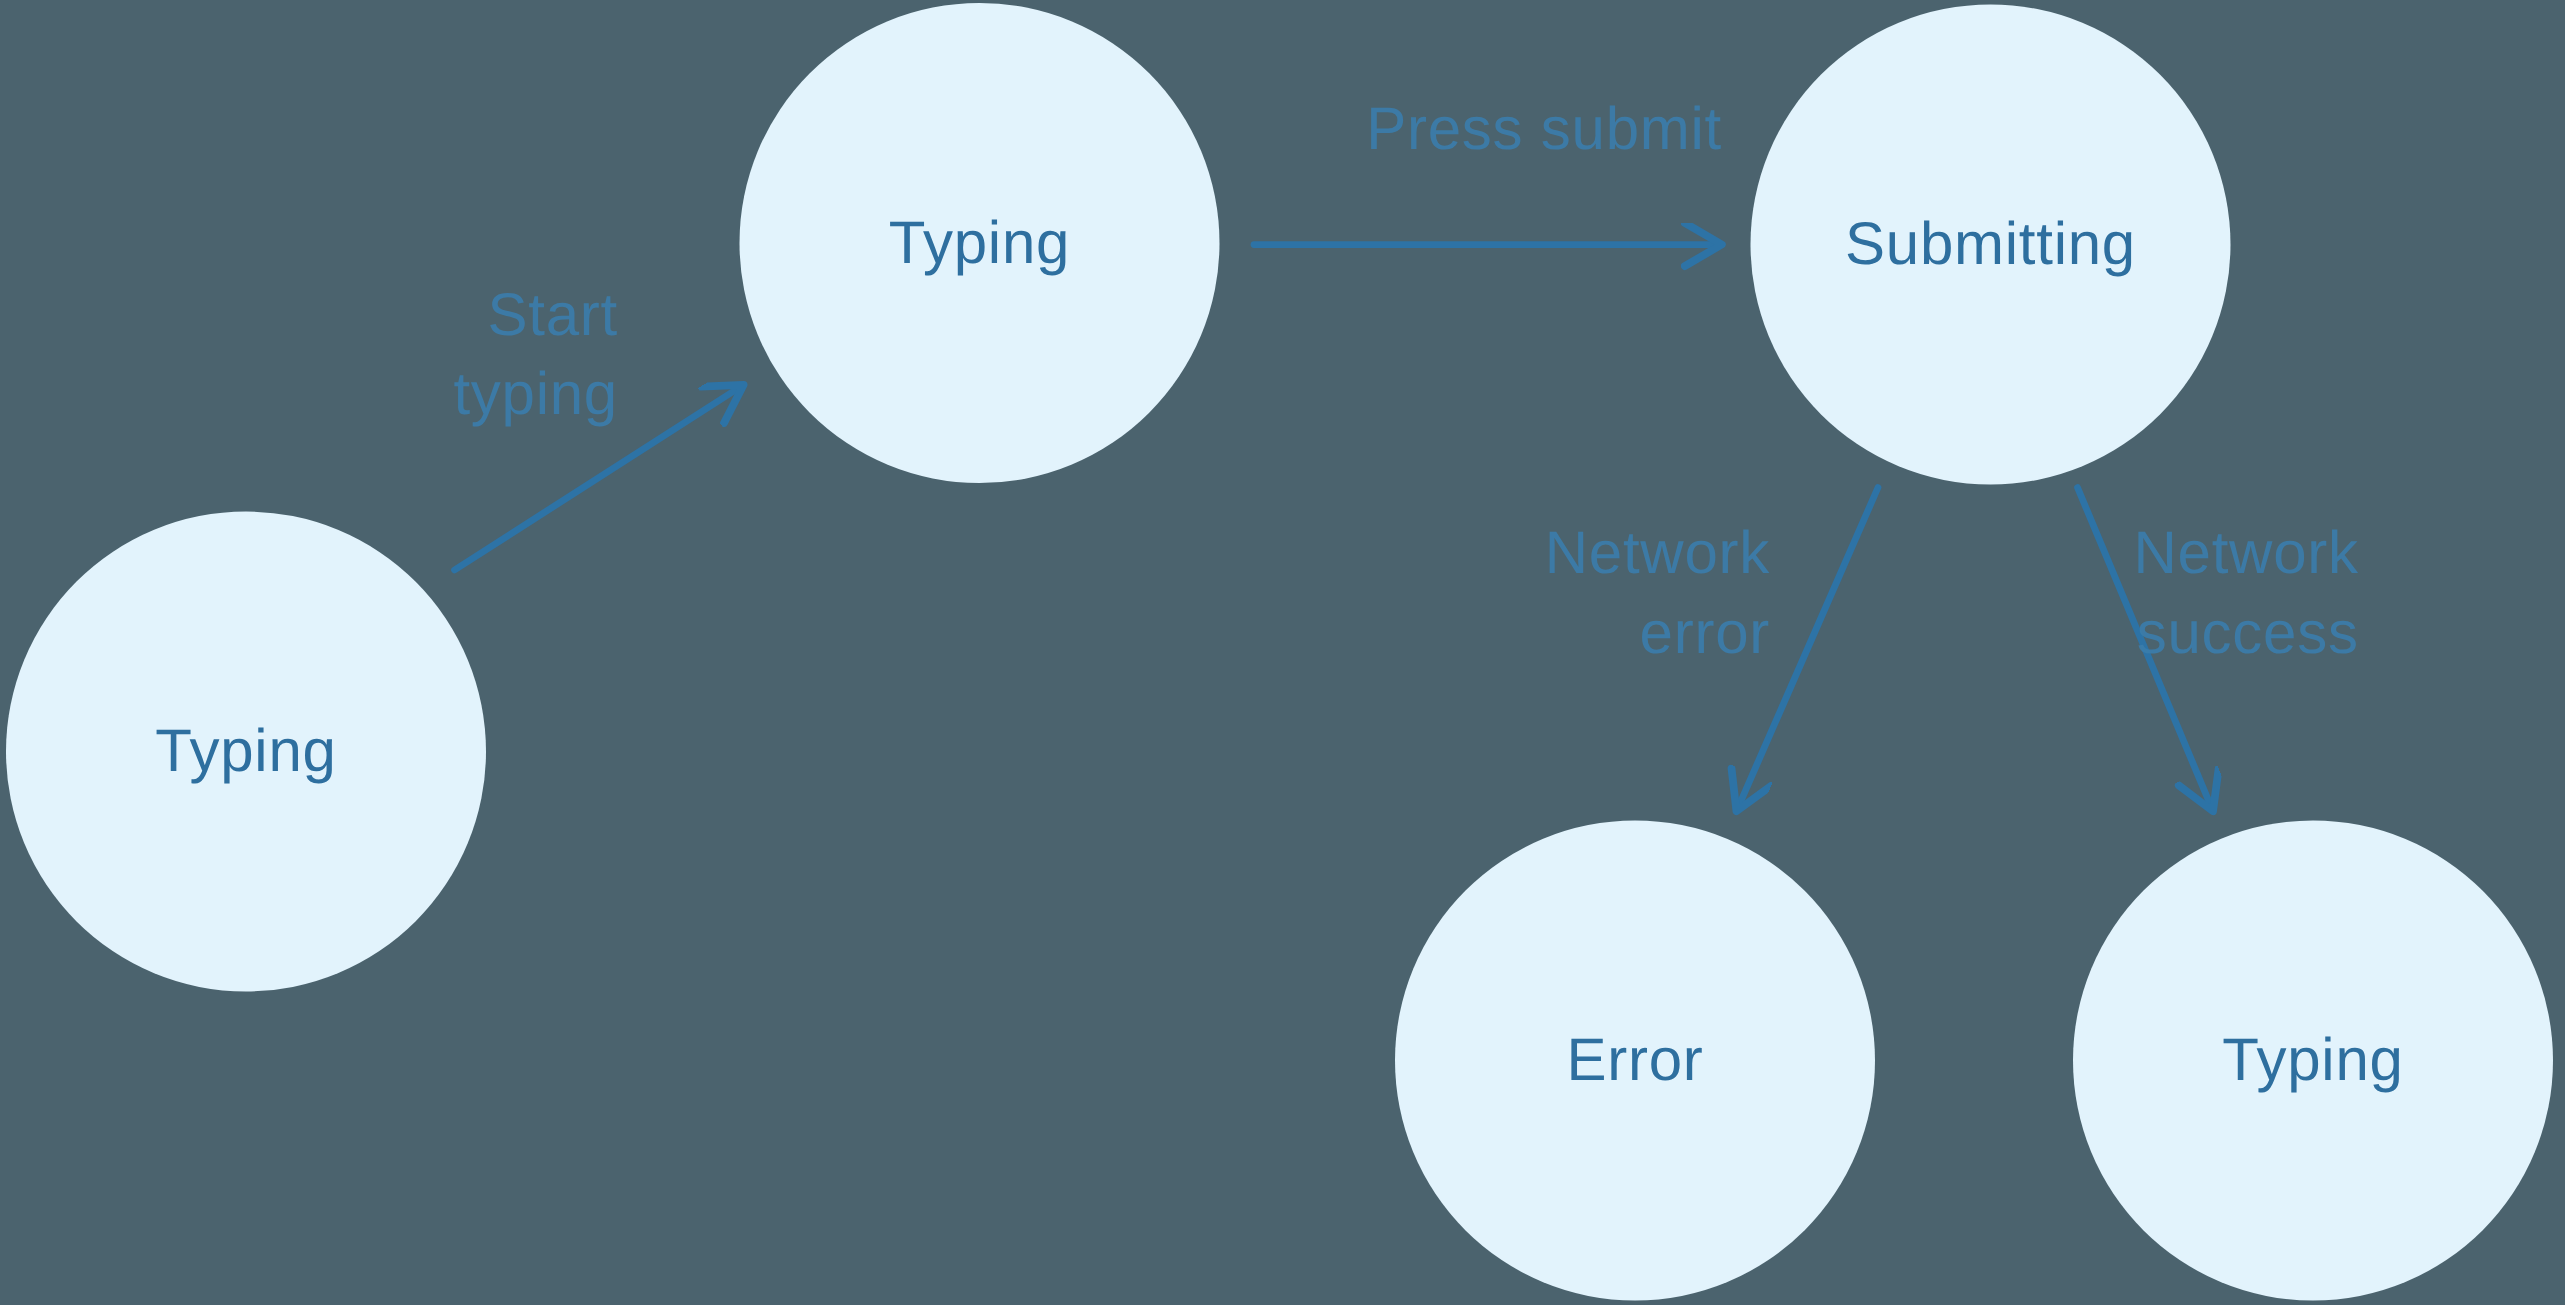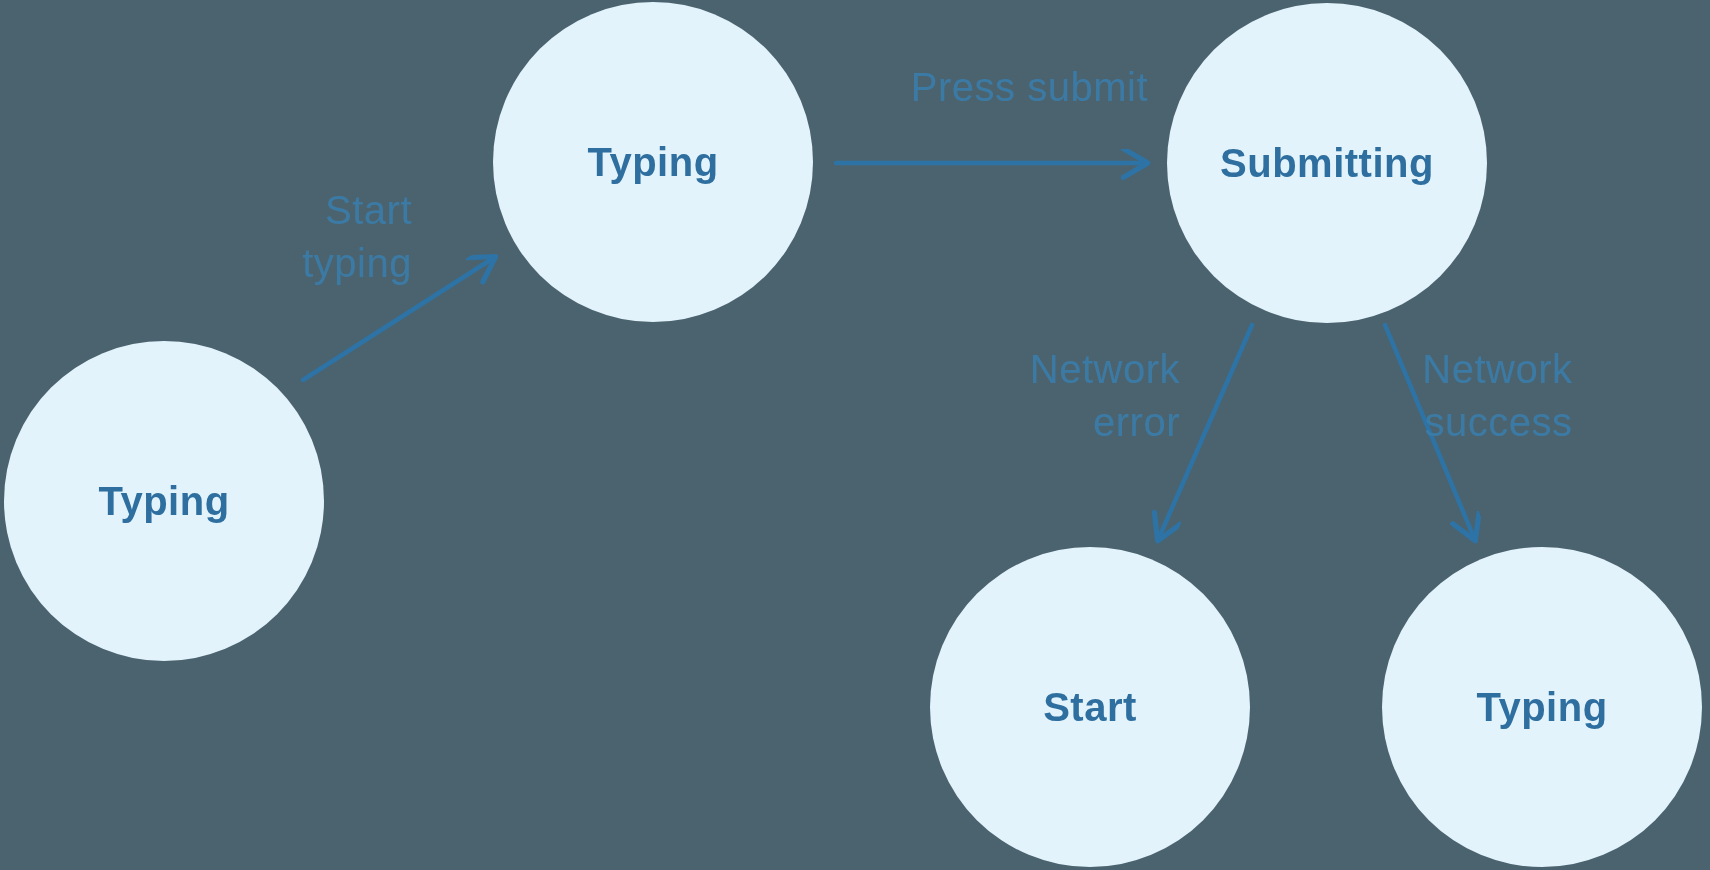--- a/index.html
+++ b/index.html
@@ -27,21 +27,21 @@
     height: 320px;
     border-radius: 50%;
     background: #e2f3fc;
     display: flex;
     align-items: center;
     justify-content: center;
   }
   .node-label {
     color: #2e6f9f;
     font-size: 40px;
-    font-weight: 700;
+    font-weight: 400;
     letter-spacing: 0.5px;
     white-space: nowrap;
   }
   .edge-label {
     position: absolute;
     transform: translate(-50%, -50%);
     color: #3b7dab;
     opacity: 0.92;
     font-size: 40px;
     font-weight: 500;
@@ -83,21 +83,21 @@
 
   <div class="node node-typing">
     <span class="node-label">Typing</span>
   </div>
 
   <div class="node node-submitting">
     <span class="node-label">Submitting</span>
   </div>
 
   <div class="node node-error">
-    <span class="node-label">Start</span>
+    <span class="node-label">Error</span>
   </div>
 
   <div class="node node-success">
     <span class="node-label">Typing</span>
   </div>
 
   <div class="edge-label el-start-typing">Start typing</div>
 
   <div class="edge-label el-press-submit">Press submit</div>
 

